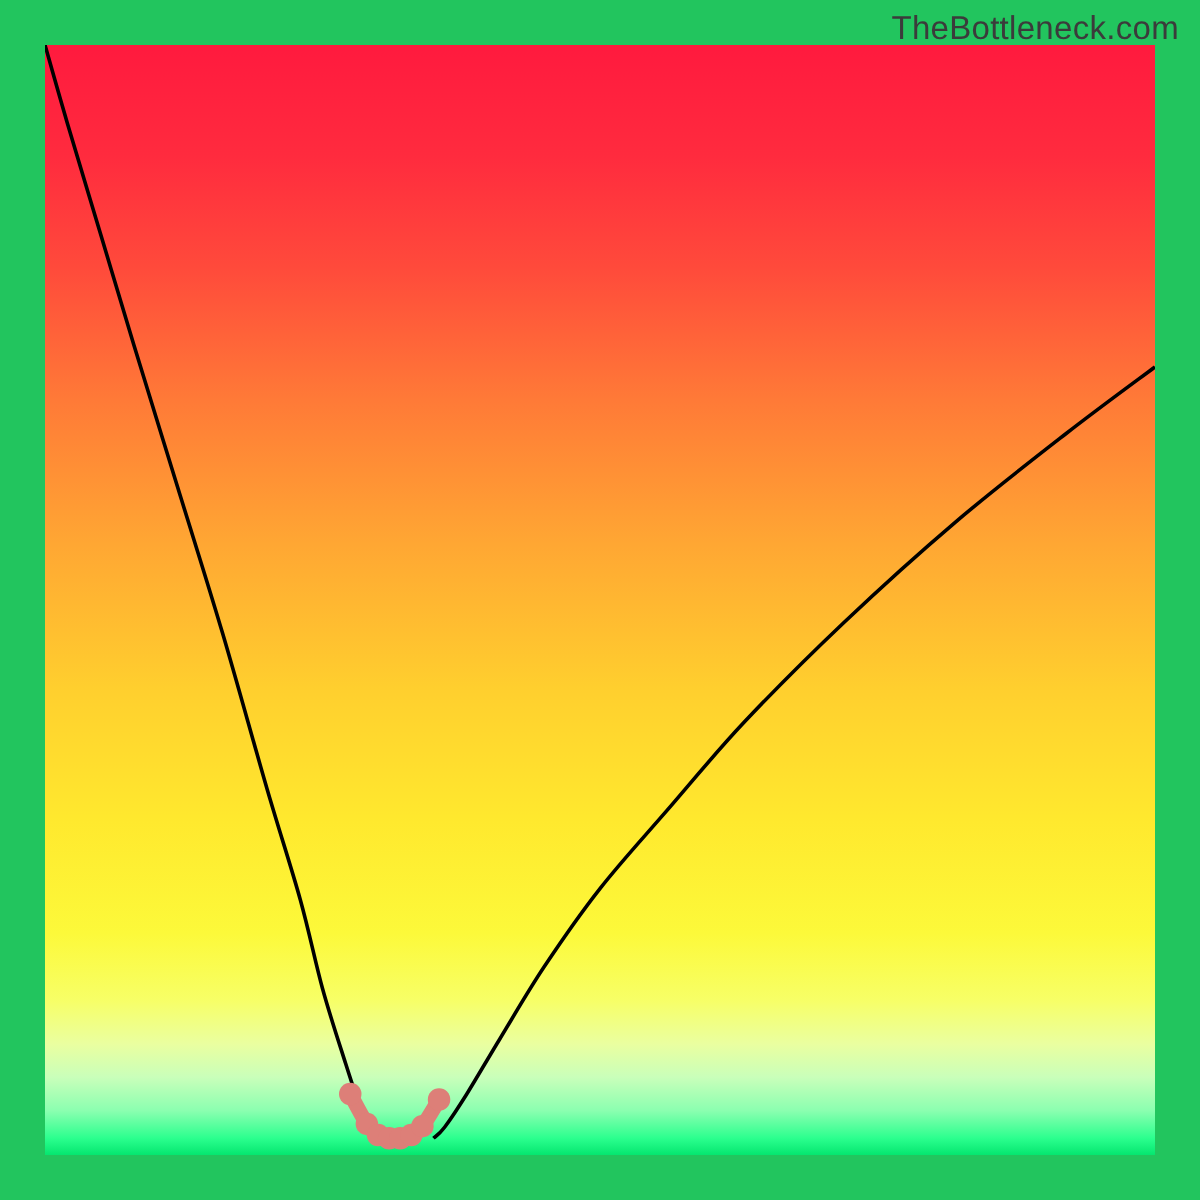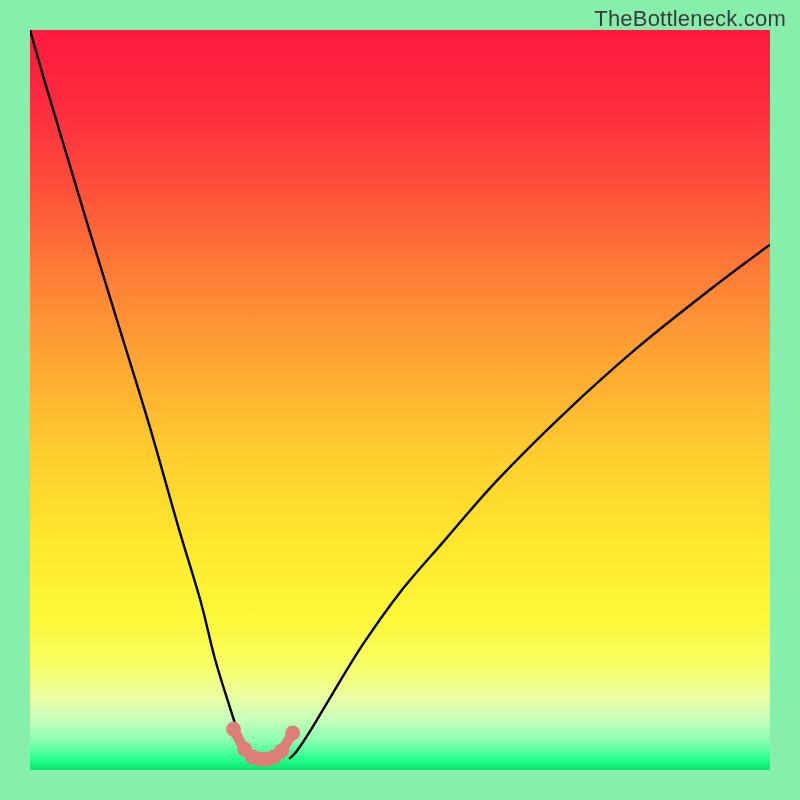--- a/index.html
+++ b/index.html
@@ -7,21 +7,21 @@
     padding: 0;
     width: 800px;
     height: 800px;
     overflow: hidden;
     background: #000;
     font-family: Arial, Helvetica, sans-serif;
   }
   .frame {
     position: absolute;
     inset: 0;
-    background: #86efac;
+    background: #22c55e;
   }
   .plot-area {
     position: absolute;
     left: 30px;
     top: 30px;
     width: 740px;
     height: 740px;
     overflow: hidden;
   }
   .gradient-bg {

